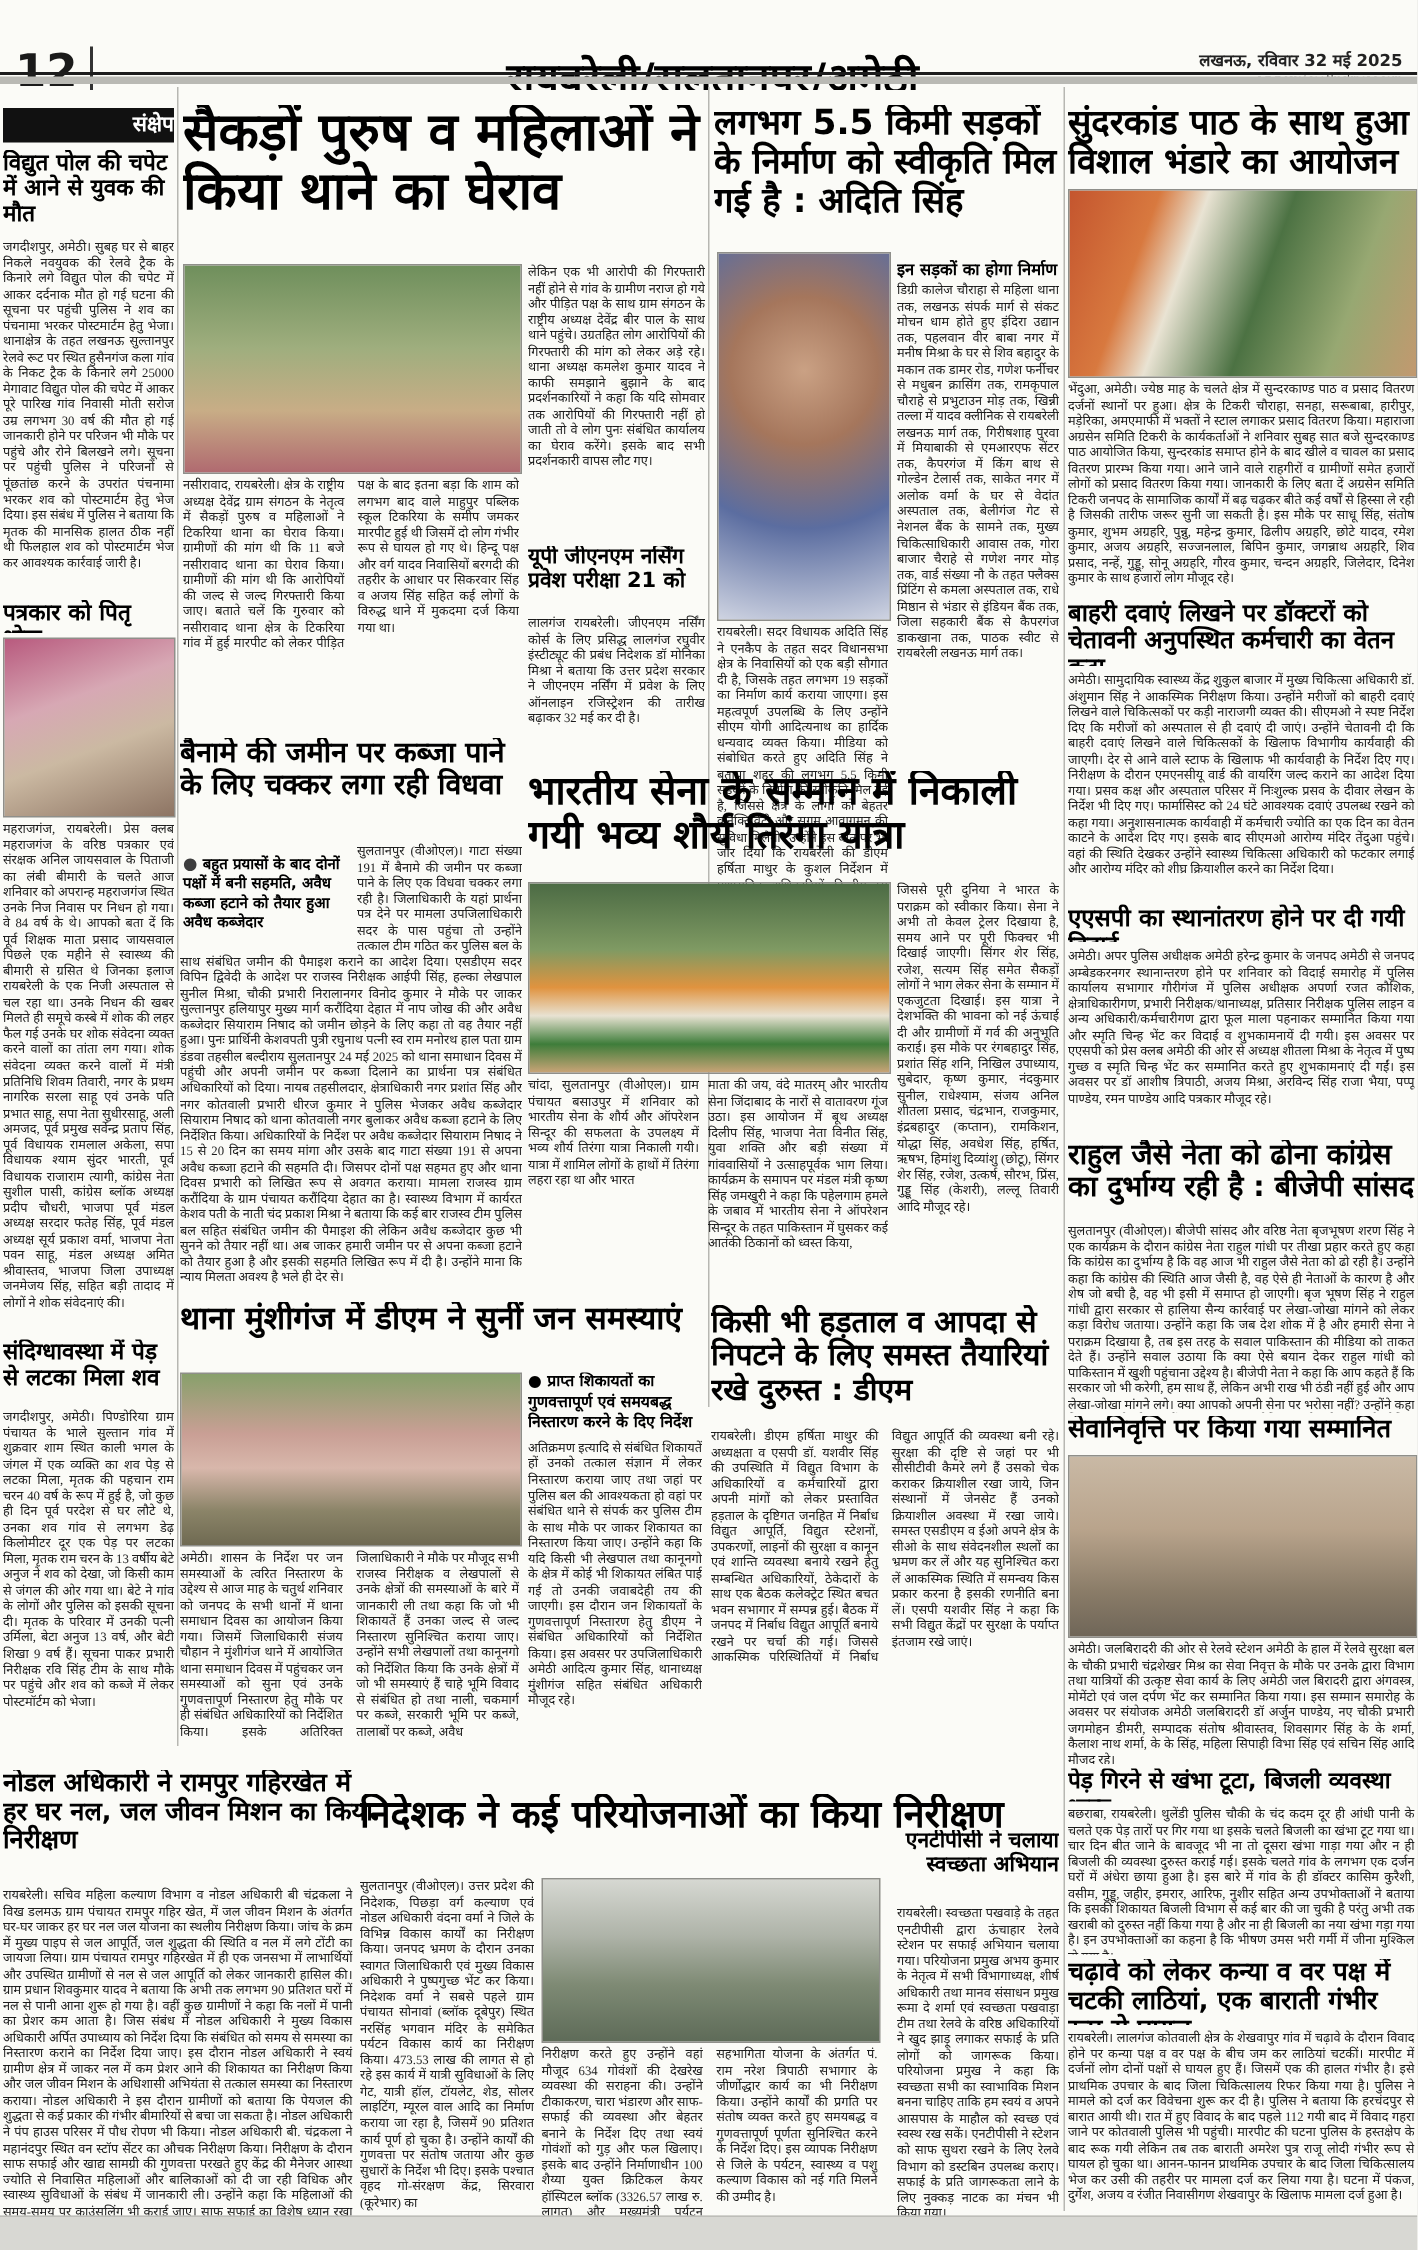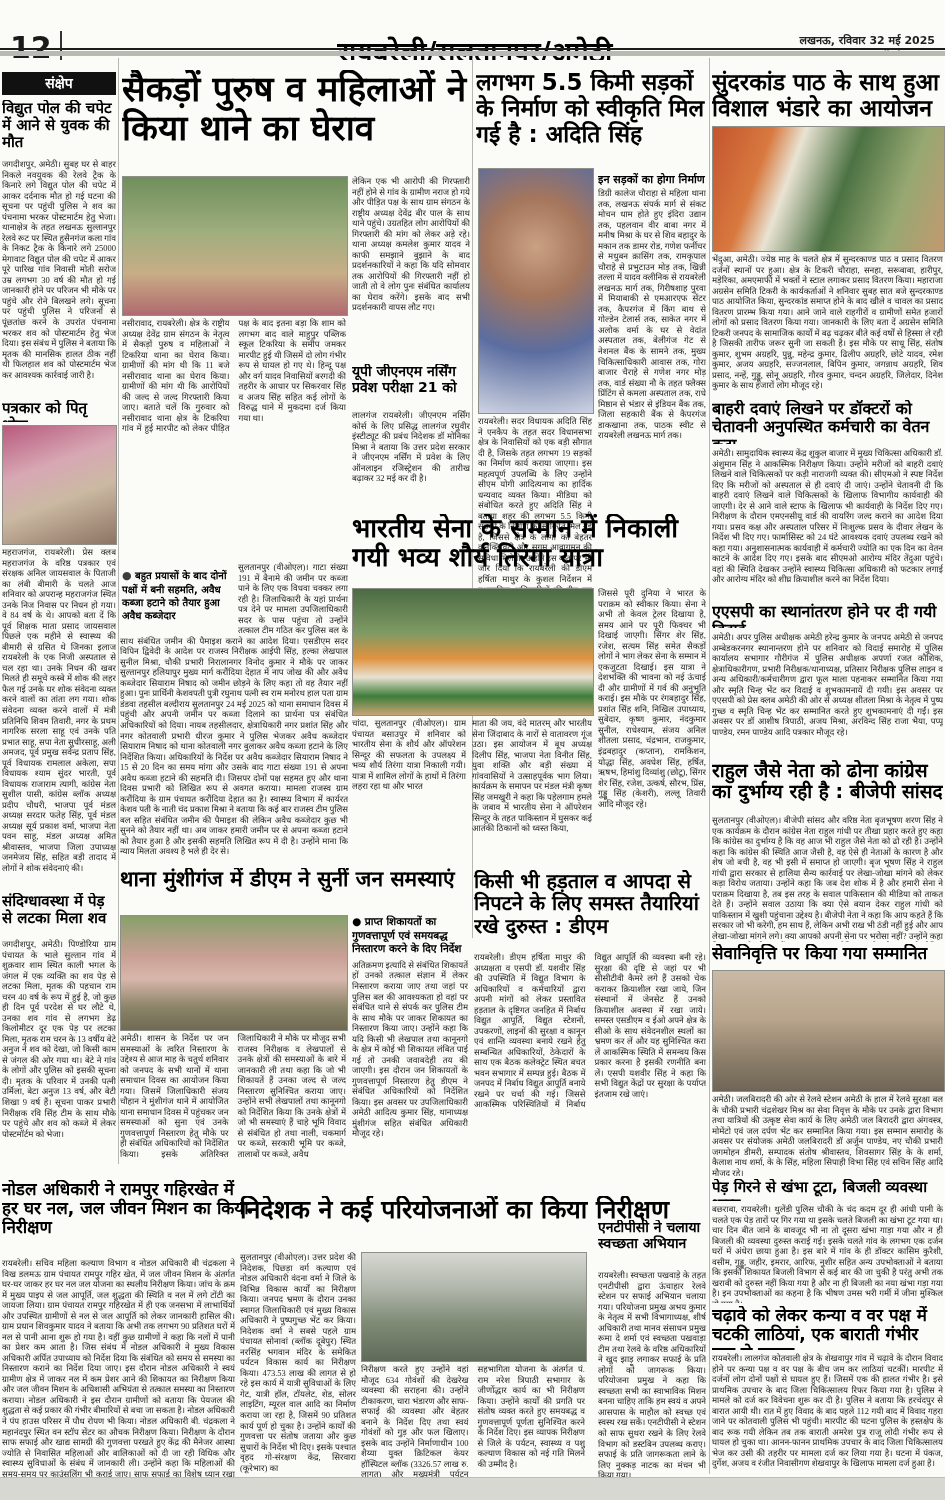--- a/index.html
+++ b/index.html
@@ -15,21 +15,21 @@
   .hdr-num{font-family:"DejaVu Sans",sans-serif;font-weight:800;font-size:30px;color:#1a1a1a;}
   .hdr-bar{width:2px;height:34px;background:#333;margin:0 8px;}
   .hdr-name{font-family:"DejaVu Sans",sans-serif;font-weight:800;font-size:26px;color:#101010;}
   .hdr-name .grey{color:#8f9397;}
   .hdr-center{font-family:"DejaVu Sans",sans-serif;font-weight:800;font-size:28px;color:#000;text-align:center;}
   .hdr-date{font-family:"DejaVu Sans",sans-serif;font-weight:700;font-size:11px;color:#222;text-align:right;}
   .hdr-web{font-size:9px;color:#555;text-align:right;}
   .rule-black{position:absolute;left:0;width:945px;height:2px;background:#1c1c1c;}
   .rule-grey{position:absolute;left:0;width:945px;height:5px;background:#b9b9b4;}
   .sankshep{background:#111;color:#fff;font-family:"DejaVu Sans",sans-serif;font-weight:700;
-            font-size:14px;text-align:center;line-height:23px;}
+            font-size:14px;text-align:right;line-height:23px;}
   .pullq{float:left;width:106px;margin:3px 8px 3px 0;padding:4px 2px;
          font-family:"DejaVu Sans",sans-serif;font-weight:700;font-size:10px;line-height:1.3;color:#000;}
   .pullq .dot{color:#3d3d3d;font-size:11px;}
   .subhead-sans{font-family:"DejaVu Sans",sans-serif;font-weight:700;color:#000;}
   .footerband{position:absolute;left:0;bottom:0;width:945px;height:22px;background:#d8d8d3;border-top:1px solid #bdbdb8;}
 </style>
 </head>
 <body>
 
 <div class="page">
@@ -79,20 +79,21 @@
     <div class="subhead-sans" style="font-size:11px;margin:3px 0 2px 0;">इन सड़कों का होगा निर्माण</div>
     <div class="bodytxt" style="font-size:8.5px;">डिग्री कालेज चौराहा से महिला थाना तक, लखनऊ संपर्क मार्ग से संकट मोचन धाम होते हुए इंदिरा उद्यान तक, पहलवान वीर बाबा नगर में मनीष मिश्रा के घर से शिव बहादुर के मकान तक डामर रोड, गणेश फर्नीचर से मधुबन क्रासिंग तक, रामकृपाल चौराहे से प्रभुटाउन मोड़ तक, खिन्नी तल्ला में यादव क्लीनिक से रायबरेली लखनऊ मार्ग तक, गिरीषशाह पुरवा में मियाबाकी से एमआरएफ सेंटर तक, कैपरगंज में किंग बाथ से गोल्डेन टेलार्स तक, साकेत नगर में अलोक वर्मा के घर से वेदांत अस्पताल तक, बेलीगंज गेट से नेशनल बैंक के सामने तक, मुख्य चिकित्साधिकारी आवास तक, गोरा बाजार चैराहे से गणेश नगर मोड़ तक, वार्ड संख्या नौ के तहत फ्लैक्स प्रिंटिंग से कमला अस्पताल तक, राधे मिष्ठान से भंडार से इंडियन बैंक तक, जिला सहकारी बैंक से कैपरगंज डाकखाना तक, पाठक स्वीट से रायबरेली लखनऊ मार्ग तक।</div>
   </div>
 
   <div class="abs hl" style="left:352px;top:502px;width:354px;height:70px;font-size:26px;">भारतीय सेना के सम्मान में निकाली गयी भव्य शौर्य तिरंगा यात्रा</div>
   <div class="abs photo" style="left:352px;top:576px;width:240px;height:126px;background:linear-gradient(180deg,#4c6b44 0%,#7f9a63 35%,#e0933f 55%,#e8e2d2 70%,#3e7d3a 85%,#c9a477 100%);"></div>
   <div class="abs bodytxt" style="left:352px;top:706px;width:114px;height:148px;font-size:8.5px;">चांदा, सुलतानपुर (वीओएल)। ग्राम पंचायत बसाउपुर में शनिवार को भारतीय सेना के शौर्य और ऑपरेशन सिन्दूर की सफलता के उपलक्ष्य में भव्य शौर्य तिरंगा यात्रा निकाली गयी। यात्रा में शामिल लोगों के हाथों में तिरंगा लहरा रहा था और भारत</div>
   <div class="abs bodytxt" style="left:472px;top:706px;width:120px;height:148px;font-size:8.5px;">माता की जय, वंदे मातरम् और भारतीय सेना जिंदाबाद के नारों से वातावरण गूंज उठा। इस आयोजन में बूथ अध्यक्ष दिलीप सिंह, भाजपा नेता विनीत सिंह, युवा शक्ति और बड़ी संख्या में गांववासियों ने उत्साहपूर्वक भाग लिया। कार्यक्रम के समापन पर मंडल मंत्री कृष्ण सिंह जमखुरी ने कहा कि पहेलगाम हमले के जबाव में भारतीय सेना ने ऑपरेशन सिन्दूर के तहत पाकिस्तान में घुसकर कई आतंकी ठिकानों को ध्वस्त किया,</div>
   <div class="abs bodytxt" style="left:598px;top:576px;width:108px;height:278px;font-size:8.5px;">जिससे पूरी दुनिया ने भारत के पराक्रम को स्वीकार किया। सेना ने अभी तो केवल ट्रेलर दिखाया है, समय आने पर पूरी फिक्चर भी दिखाई जाएगी। सिंगर शेर सिंह, रजेश, सत्यम सिंह समेत सैकड़ों लोगों ने भाग लेकर सेना के सम्मान में एकजुटता दिखाई। इस यात्रा ने देशभक्ति की भावना को नई ऊंचाई दी और ग्रामीणों में गर्व की अनुभूति कराई। इस मौके पर रंगबहादुर सिंह, प्रशांत सिंह शनि, निखिल उपाध्याय, सुबेदार, कृष्ण कुमार, नंदकुमार सुनील, राधेश्याम, संजय अनिल शीतला प्रसाद, चंद्रभान, राजकुमार, इंद्रबहादुर (कप्तान), रामकिशन, योद्धा सिंह, अवधेश सिंह, हर्षित, ऋषभ, हिमांशु दिव्यांशु (छोटू), सिंगर शेर सिंह, रजेश, उत्कर्ष, सौरभ, प्रिंस, गुड्डू सिंह (केशरी), लल्लू तिवारी आदि मौजूद रहे।</div>
 
+  <div class="abs hl" style="left:120px;top:480px;width:228px;height:66px;font-size:19px;">बैनामे की जमीन पर कब्जा पाने के लिए चक्कर लगा रही विधवा</div>
   <div class="abs" style="left:120px;top:550px;width:228px;height:302px;overflow:hidden;">
     <div class="pullq"><span class="dot">●</span> <span>बहुत प्रयासों के बाद दोनों पक्षों में बनी सहमति, अवैध कब्जा हटाने को तैयार हुआ अवैध कब्जेदार</span></div>
     <div class="bodytxt" style="font-size:8.5px;">सुलतानपुर (वीओएल)। गाटा संख्या 191 में बैनामे की जमीन पर कब्जा पाने के लिए एक विधवा चक्कर लगा रही है। जिलाधिकारी के यहां प्रार्थना पत्र देने पर मामला उपजिलाधिकारी सदर के पास पहुंचा तो उन्होंने तत्काल टीम गठित कर पुलिस बल के साथ संबंधित जमीन की पैमाइश कराने का आदेश दिया। एसडीएम सदर विपिन द्विवेदी के आदेश पर राजस्व निरीक्षक आईपी सिंह, हल्का लेखपाल सुनील मिश्रा, चौकी प्रभारी निरालानगर विनोद कुमार ने मौके पर जाकर सुल्तानपुर हलियापुर मुख्य मार्ग करौंदिया देहात में नाप जोख की और अवैध कब्जेदार सियाराम निषाद को जमीन छोड़ने के लिए कहा तो वह तैयार नहीं हुआ। पुनः प्रार्थिनी केशवपती पुत्री रघुनाथ पत्नी स्व राम मनोरथ हाल पता ग्राम डंडवा तहसील बल्दीराय सुलतानपुर 24 मई 2025 को थाना समाधान दिवस में पहुंची और अपनी जमीन पर कब्जा दिलाने का प्रार्थना पत्र संबंधित अधिकारियों को दिया। नायब तहसीलदार, क्षेत्राधिकारी नगर प्रशांत सिंह और नगर कोतवाली प्रभारी धीरज कुमार ने पुलिस भेजकर अवैध कब्जेदार सियाराम निषाद को थाना कोतवाली नगर बुलाकर अवैध कब्जा हटाने के लिए निर्देशित किया। अधिकारियों के निर्देश पर अवैध कब्जेदार सियाराम निषाद ने 15 से 20 दिन का समय मांगा और उसके बाद गाटा संख्या 191 से अपना अवैध कब्जा हटाने की सहमति दी। जिसपर दोनों पक्ष सहमत हुए और थाना दिवस प्रभारी को लिखित रूप से अवगत कराया। मामला राजस्व ग्राम करौंदिया के ग्राम पंचायत करौंदिया देहात का है। स्वास्थ्य विभाग में कार्यरत केशव पती के नाती चंद प्रकाश मिश्रा ने बताया कि कई बार राजस्व टीम पुलिस बल सहित संबंधित जमीन की पैमाइश की लेकिन अवैध कब्जेदार कुछ भी सुनने को तैयार नहीं था। अब जाकर हमारी जमीन पर से अपना कब्जा हटाने को तैयार हुआ है और इसकी सहमति लिखित रूप में दी है। उन्होंने माना कि न्याय मिलता अवश्य है भले ही देर से।</div>
   </div>
 
   <div class="abs hl" style="left:120px;top:856px;width:350px;height:44px;font-size:21px;">थाना मुंशीगंज में डीएम ने सुनीं जन समस्याएं</div>
   <div class="abs photo" style="left:120px;top:903px;width:226px;height:114px;background:linear-gradient(180deg,#88a06b 0%,#c99f95 35%,#d8b7ab 55%,#8b8468 80%,#6f6a52 100%);"></div>
   <div class="abs bodytxt cols2" style="left:120px;top:1021px;width:226px;height:168px;font-size:8.5px;">अमेठी। शासन के निर्देश पर जन समस्याओं के त्वरित निस्तारण के उद्देश्य से आज माह के चतुर्थ शनिवार को जनपद के सभी थानों में थाना समाधान दिवस का आयोजन किया गया। जिसमें जिलाधिकारी संजय चौहान ने मुंशीगंज थाने में आयोजित थाना समाधान दिवस में पहुंचकर जन समस्याओं को सुना एवं उनके गुणवत्तापूर्ण निस्तारण हेतु मौके पर ही संबंधित अधिकारियों को निर्देशित किया। इसके अतिरिक्त जिलाधिकारी ने मौके पर मौजूद सभी राजस्व निरीक्षक व लेखपालों से उनके क्षेत्रों की समस्याओं के बारे में जानकारी ली तथा कहा कि जो भी शिकायतें हैं उनका जल्द से जल्द निस्तारण सुनिश्चित कराया जाए। उन्होंने सभी लेखपालों तथा कानूनगो को निर्देशित किया कि उनके क्षेत्रों में जो भी समस्याएं हैं चाहे भूमि विवाद से संबंधित हो तथा नाली, चकमार्ग पर कब्जे, सरकारी भूमि पर कब्जे, तालाबों पर कब्जे, अवैध</div>
   <div class="abs" style="left:352px;top:903px;width:116px;height:286px;overflow:hidden;">
     <div class="subhead-sans" style="font-size:10.5px;line-height:1.3;margin-bottom:4px;"><span>●</span> <span>प्राप्त शिकायतों का गुणवत्तापूर्ण एवं समयबद्ध निस्तारण करने के दिए निर्देश</span></div>
@@ -103,21 +104,21 @@
   <div class="abs bodytxt cols2" style="left:474px;top:940px;width:232px;height:248px;font-size:8.5px;">रायबरेली। डीएम हर्षिता माथुर की अध्यक्षता व एसपी डॉ. यशवीर सिंह की उपस्थिति में विद्युत विभाग के अधिकारियों व कर्मचारियों द्वारा अपनी मांगों को लेकर प्रस्तावित हड़ताल के दृष्टिगत जनहित में निर्बाध विद्युत आपूर्ति, विद्युत स्टेशनों, उपकरणों, लाइनों की सुरक्षा व कानून एवं शान्ति व्यवस्था बनाये रखने हेतु सम्बन्धित अधिकारियों, ठेकेदारों के साथ एक बैठक कलेक्ट्रेट स्थित बचत भवन सभागार में सम्पन्न हुई। बैठक में जनपद में निर्बाध विद्युत आपूर्ति बनाये रखने पर चर्चा की गई। जिससे आकस्मिक परिस्थितियों में निर्बाध विद्युत आपूर्ति की व्यवस्था बनी रहे। सुरक्षा की दृष्टि से जहां पर भी सीसीटीवी कैमरे लगे हैं उसको चेक कराकर क्रियाशील रखा जाये, जिन संस्थानों में जेनसेट हैं उनको क्रियाशील अवस्था में रखा जाये। समस्त एसडीएम व ईओ अपने क्षेत्र के सीओ के साथ संवेदनशील स्थलों का भ्रमण कर लें और यह सुनिश्चित करा लें आकस्मिक स्थिति में समन्वय किस प्रकार करना है इसकी रणनीति बना लें। एसपी यशवीर सिंह ने कहा कि सभी विद्युत केंद्रों पर सुरक्षा के पर्याप्त इंतजाम रखे जाएं।</div>
 
   <div class="abs hl" style="left:2px;top:1168px;width:252px;height:74px;font-size:17px;">नोडल अधिकारी ने रामपुर गहिरखेत में हर घर नल, जल जीवन मिशन का किया निरीक्षण</div>
   <div class="abs bodytxt" style="left:2px;top:1246px;width:233px;height:228px;font-size:8.5px;">रायबरेली। सचिव महिला कल्याण विभाग व नोडल अधिकारी बी चंद्रकला ने विख डलमऊ ग्राम पंचायत रामपुर गहिर खेत, में जल जीवन मिशन के अंतर्गत घर-घर जाकर हर घर नल जल योजना का स्थलीय निरीक्षण किया। जांच के क्रम में मुख्य पाइप से जल आपूर्ति, जल शुद्धता की स्थिति व नल में लगे टोंटी का जायजा लिया। ग्राम पंचायत रामपुर गहिरखेत में ही एक जनसभा में लाभार्थियों और उपस्थित ग्रामीणों से नल से जल आपूर्ति को लेकर जानकारी हासिल की। ग्राम प्रधान शिवकुमार यादव ने बताया कि अभी तक लगभग 90 प्रतिशत घरों में नल से पानी आना शुरू हो गया है। वहीं कुछ ग्रामीणों ने कहा कि नलों में पानी का प्रेशर कम आता है। जिस संबंध में नोडल अधिकारी ने मुख्य विकास अधिकारी अर्पित उपाध्याय को निर्देश दिया कि संबंधित को समय से समस्या का निस्तारण कराने का निर्देश दिया जाए। इस दौरान नोडल अधिकारी ने स्वयं ग्रामीण क्षेत्र में जाकर नल में कम प्रेशर आने की शिकायत का निरीक्षण किया और जल जीवन मिशन के अधिशासी अभियंता से तत्काल समस्या का निस्तारण कराया। नोडल अधिकारी ने इस दौरान ग्रामीणों को बताया कि पेयजल की शुद्धता से कई प्रकार की गंभीर बीमारियों से बचा जा सकता है। नोडल अधिकारी ने पंप हाउस परिसर में पौध रोपण भी किया। नोडल अधिकारी बी. चंद्रकला ने महानंदपुर स्थित वन स्टॉप सेंटर का औचक निरीक्षण किया। निरीक्षण के दौरान साफ सफाई और खाद्य सामग्री की गुणवत्ता परखते हुए केंद्र की मैनेजर आस्था ज्योति से निवासित महिलाओं और बालिकाओं को दी जा रही विधिक और स्वास्थ्य सुविधाओं के संबंध में जानकारी ली। उन्होंने कहा कि महिलाओं की समय-समय पर काउंसलिंग भी कराई जाए। साफ सफाई का विशेष ध्यान रखा जाए। बी. चंद्रकला नोडल अधिकारी ने बाल गृह (बालिका) चक धरौहरा का औचक निरीक्षण किया।</div>
 
   <div class="abs hl" style="left:240px;top:1184px;width:466px;height:50px;font-size:25px;">निदेशक ने कई परियोजनाओं का किया निरीक्षण</div>
   <div class="abs bodytxt" style="left:240px;top:1240px;width:116px;height:236px;font-size:8.5px;">सुलतानपुर (वीओएल)। उत्तर प्रदेश की निदेशक, पिछड़ा वर्ग कल्याण एवं नोडल अधिकारी वंदना वर्मा ने जिले के विभिन्न विकास कार्यों का निरीक्षण किया। जनपद भ्रमण के दौरान उनका स्वागत जिलाधिकारी एवं मुख्य विकास अधिकारी ने पुष्पगुच्छ भेंट कर किया। निदेशक वर्मा ने सबसे पहले ग्राम पंचायत सोनावां (ब्लॉक दूबेपुर) स्थित नरसिंह भगवान मंदिर के समेकित पर्यटन विकास कार्य का निरीक्षण किया। 473.53 लाख की लागत से हो रहे इस कार्य में यात्री सुविधाओं के लिए गेट, यात्री हॉल, टॉयलेट, शेड, सोलर लाइटिंग, म्यूरल वाल आदि का निर्माण कराया जा रहा है, जिसमें 90 प्रतिशत कार्य पूर्ण हो चुका है। उन्होंने कार्यों की गुणवत्ता पर संतोष जताया और कुछ सुधारों के निर्देश भी दिए। इसके पश्चात वृहद गो-संरक्षण केंद्र, सिरवारा (कूरेभार) का</div>
   <div class="abs photo" style="left:361px;top:1240px;width:224px;height:108px;background:linear-gradient(180deg,#d6d8d2 0%,#aeb3a8 35%,#7e8a74 65%,#5e6b58 100%);"></div>
   <div class="abs bodytxt cols2" style="left:361px;top:1352px;width:224px;height:124px;font-size:8.5px;">निरीक्षण करते हुए उन्होंने वहां मौजूद 634 गोवंशों की देखरेख व्यवस्था की सराहना की। उन्होंने टीकाकरण, चारा भंडारण और साफ-सफाई की व्यवस्था और बेहतर बनाने के निर्देश दिए तथा स्वयं गोवंशों को गुड़ और फल खिलाए। इसके बाद उन्होंने निर्माणाधीन 100 शैय्या युक्त क्रिटिकल केयर हॉस्पिटल ब्लॉक (3326.57 लाख रु. लागत) और मुख्यमंत्री पर्यटन सहभागिता योजना के अंतर्गत पं. राम नरेश त्रिपाठी सभागार के जीर्णोद्धार कार्य का भी निरीक्षण किया। उन्होंने कार्यों की प्रगति पर संतोष व्यक्त करते हुए समयबद्ध व गुणवत्तापूर्ण पूर्णता सुनिश्चित करने के निर्देश दिए। इस व्यापक निरीक्षण से जिले के पर्यटन, स्वास्थ्य व पशु कल्याण विकास को नई गति मिलने की उम्मीद है।</div>
 
-  <div class="abs hl" style="left:598px;top:1208px;width:108px;height:46px;font-size:14px;">एनटीपीसी ने चलाया स्वच्छता अभियान</div>
+  <div class="abs hl" style="left:598px;top:1208px;width:108px;height:46px;font-size:14px;text-align:right;">एनटीपीसी ने चलाया स्वच्छता अभियान</div>
   <div class="abs bodytxt" style="left:598px;top:1258px;width:108px;height:218px;font-size:8.5px;">रायबरेली। स्वच्छता पखवाड़े के तहत एनटीपीसी द्वारा ऊंचाहार रेलवे स्टेशन पर सफाई अभियान चलाया गया। परियोजना प्रमुख अभय कुमार के नेतृत्व में सभी विभागाध्यक्ष, शीर्ष अधिकारी तथा मानव संसाधन प्रमुख रूमा दे शर्मा एवं स्वच्छता पखवाड़ा टीम तथा रेलवे के वरिष्ठ अधिकारियों ने खुद झाड़ू लगाकर सफाई के प्रति लोगों को जागरूक किया। परियोजना प्रमुख ने कहा कि स्वच्छता सभी का स्वाभाविक मिशन बनना चाहिए ताकि हम स्वयं व अपने आसपास के माहौल को स्वच्छ एवं स्वस्थ रख सकें। एनटीपीसी ने स्टेशन को साफ सुथरा रखने के लिए रेलवे विभाग को डस्टबिन उपलब्ध कराए। सफाई के प्रति जागरूकता लाने के लिए नुक्कड़ नाटक का मंचन भी किया गया।</div>
 
   <div class="abs hl" style="left:712px;top:58px;width:231px;height:54px;font-size:23px;">सुंदरकांड पाठ के साथ हुआ विशाल भंडारे का आयोजन</div>
   <div class="abs photo" style="left:712px;top:114px;width:231px;height:124px;background:linear-gradient(110deg,#c4552e 0%,#d8793f 22%,#e9e3d3 34%,#4c7243 55%,#97a872 78%,#c2996f 100%);"></div>
   <div class="abs bodytxt" style="left:712px;top:242px;width:231px;height:143px;font-size:8.5px;">भेंदुआ, अमेठी। ज्येष्ठ माह के चलते क्षेत्र में सुन्दरकाण्ड पाठ व प्रसाद वितरण दर्जनों स्थानों पर हुआ। क्षेत्र के टिकरी चौराहा, सनहा, सरूबाबा, हारीपुर, मड़ेरिका, अमएमाफी में भक्तों ने स्टाल लगाकर प्रसाद वितरण किया। महाराजा अग्रसेन समिति टिकरी के कार्यकर्ताओं ने शनिवार सुबह सात बजे सुन्दरकाण्ड पाठ आयोजित किया, सुन्दरकांड समाप्त होने के बाद खीले व चावल का प्रसाद वितरण प्रारम्भ किया गया। आने जाने वाले राहगीरों व ग्रामीणों समेत हजारों लोगों को प्रसाद वितरण किया गया। जानकारी के लिए बता दें अग्रसेन समिति टिकरी जनपद के सामाजिक कार्यों में बढ़ चढ़कर बीते कई वर्षों से हिस्सा ले रही है जिसकी तारीफ जरूर सुनी जा सकती है। इस मौके पर साधू सिंह, संतोष कुमार, शुभम अग्रहरि, पुन्नु, महेन्द्र कुमार, ढिलीप अग्रहरि, छोटे यादव, रमेश कुमार, अजय अग्रहरि, सज्जनलाल, बिपिन कुमार, जगन्नाथ अग्रहरि, शिव प्रसाद, नन्हें, गुड्डू, सोनू अग्रहरि, गौरव कुमार, चन्दन अग्रहरि, जिलेदार, दिनेश कुमार के साथ हजारों लोग मौजूद रहे।</div>
 
   <div class="abs hl" style="left:712px;top:388px;width:231px;height:44px;font-size:16px;">बाहरी दवाएं लिखने पर डॉक्टरों को चेतावनी अनुपस्थित कर्मचारी का वेतन कटा</div>
   <div class="abs bodytxt" style="left:712px;top:436px;width:231px;height:151px;font-size:8.5px;">अमेठी। सामुदायिक स्वास्थ्य केंद्र शुकुल बाजार में मुख्य चिकित्सा अधिकारी डॉ. अंशुमान सिंह ने आकस्मिक निरीक्षण किया। उन्होंने मरीजों को बाहरी दवाएं लिखने वाले चिकित्सकों पर कड़ी नाराजगी व्यक्त की। सीएमओ ने स्पष्ट निर्देश दिए कि मरीजों को अस्पताल से ही दवाएं दी जाएं। उन्होंने चेतावनी दी कि बाहरी दवाएं लिखने वाले चिकित्सकों के खिलाफ विभागीय कार्यवाही की जाएगी। देर से आने वाले स्टाफ के खिलाफ भी कार्यवाही के निर्देश दिए गए। निरीक्षण के दौरान एमएनसीयू वार्ड की वायरिंग जल्द कराने का आदेश दिया गया। प्रसव कक्ष और अस्पताल परिसर में निःशुल्क प्रसव के दीवार लेखन के निर्देश भी दिए गए। फार्मासिस्ट को 24 घंटे आवश्यक दवाएं उपलब्ध रखने को कहा गया। अनुशासनात्मक कार्यवाही में कर्मचारी ज्योति का एक दिन का वेतन काटने के आदेश दिए गए। इसके बाद सीएमओ आरोग्य मंदिर तेंदुआ पहुंचे। वहां की स्थिति देखकर उन्होंने स्वास्थ्य चिकित्सा अधिकारी को फटकार लगाई और आरोग्य मंदिर को शीघ्र क्रियाशील करने का निर्देश दिया।</div>
 
   <div class="abs hl" style="left:712px;top:591px;width:231px;height:25px;font-size:16px;">एएसपी का स्थानांतरण होने पर दी गयी विदाई</div>

